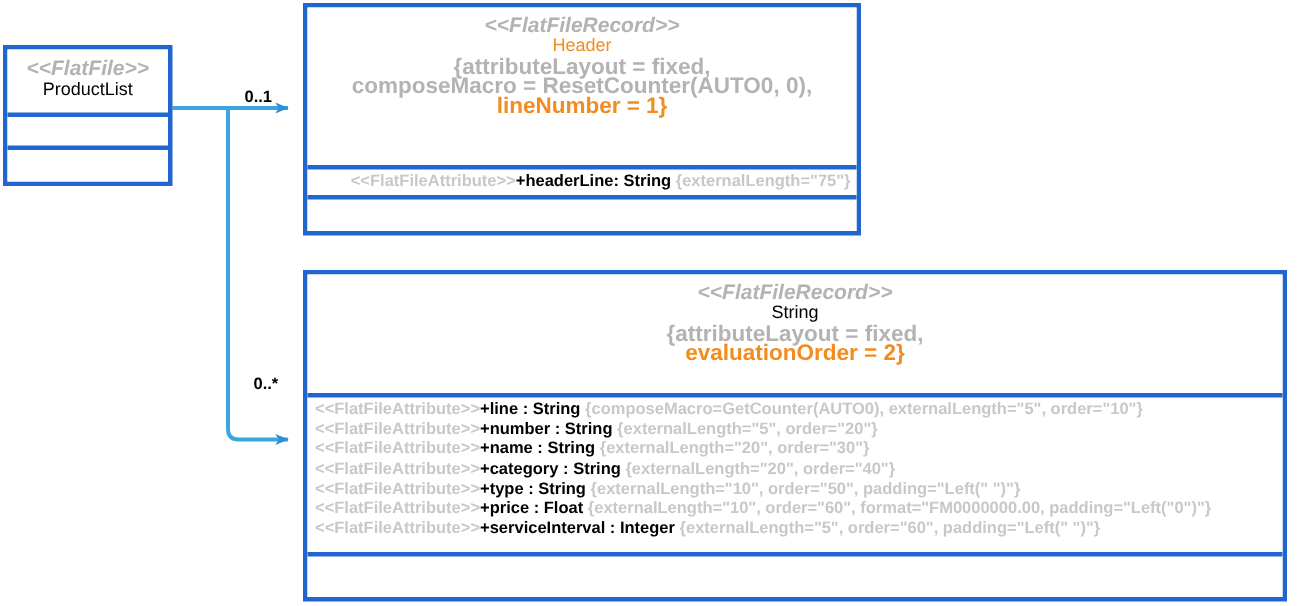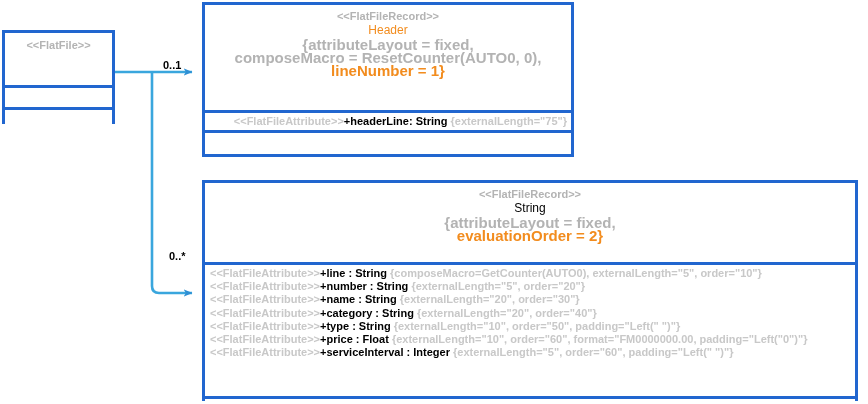--- a/index.html
+++ b/index.html
@@ -43,24 +43,25 @@
   .comp-attrs {
     padding: 2px 4px 2px 5px;
   }
   .comp-empty {
     padding: 0;
   }
 
   
   .stereotype {
     color: #b3b3b3;
-    font-size: 11px;
+    font-size: 14px;
     font-weight: bold;
     line-height: 14px;
     display: block;
+    font-style: italic;
   }
   .cls-name {
     color: #000000;
     font-size: 12px;
     font-weight: normal;
     line-height: 15px;
     display: block;
   }
   .cls-name.orange {
     color: #f28c1e;
@@ -128,22 +129,23 @@
 
     <path d="M114,72 L192,72" fill="none" stroke="#3aa6dd" stroke-width="2.6" marker-end="url(#arrowhead)"></path>
 
     <path d="M152,72 L152,286 Q152,293 159,293 L192,293" fill="none" stroke="#3aa6dd" stroke-width="2.6" marker-end="url(#arrowhead)"></path>
   </svg>
 
   <div class="mult-label" style="left:163px; top:59px;">0..1</div>
   <div class="mult-label" style="left:169px; top:250px;">0..*</div>
 
   <div class="uml-box" id="productlist-box" style="left:2px; top:30px; width:113px; height:94px;">
-    <div class="compartment comp-head" style="height:52px;">
+    <div class="compartment comp-head" style="height:42px;">
       <span class="stereotype">&lt;&lt;FlatFile&gt;&gt;</span>
+      <span class="cls-name">ProductList</span>
     </div>
     <div class="compartment comp-empty" style="height:22px;"></div>
     <div class="compartment comp-empty" style="height:24px;"></div>
   </div>
 
   <div class="uml-box" id="header-box" style="left:202px; top:2px; width:372px; height:155px;">
     <div class="compartment comp-head" style="height:105px;">
       <span class="stereotype">&lt;&lt;FlatFileRecord&gt;&gt;</span>
       <span class="cls-name orange">Header</span>
       <span class="tag-line">{attributeLayout = fixed,</span>
@@ -159,21 +161,21 @@
     <div class="compartment comp-empty" style="height:24px;"></div>
   </div>
 
   <div class="uml-box" id="product-box" style="left:202px; top:180px; width:656px; height:221px;">
     <div class="compartment comp-head" style="height:79px;">
       <span class="stereotype">&lt;&lt;FlatFileRecord&gt;&gt;</span>
       <span class="cls-name">String</span>
       <span class="tag-line">{attributeLayout = fixed,</span>
       <span class="tag-line orange">evaluationOrder = 2}</span>
     </div>
-    <div class="compartment comp-attrs" style="height:134px;">
+    <div class="compartment comp-attrs" style="height:106px;">
 
       <span class="attr-row">
         <span class="attr-stereo">&lt;&lt;FlatFileAttribute&gt;&gt;</span><span class="attr-sig">+line : String</span>
         <span class="attr-props">{composeMacro=GetCounter(AUTO0), externalLength="5", order="10"}</span>
       </span>
 
       <span class="attr-row">
         <span class="attr-stereo">&lt;&lt;FlatFileAttribute&gt;&gt;</span><span class="attr-sig">+number : String</span>
         <span class="attr-props">{externalLength="5", order="20"}</span>
       </span>

